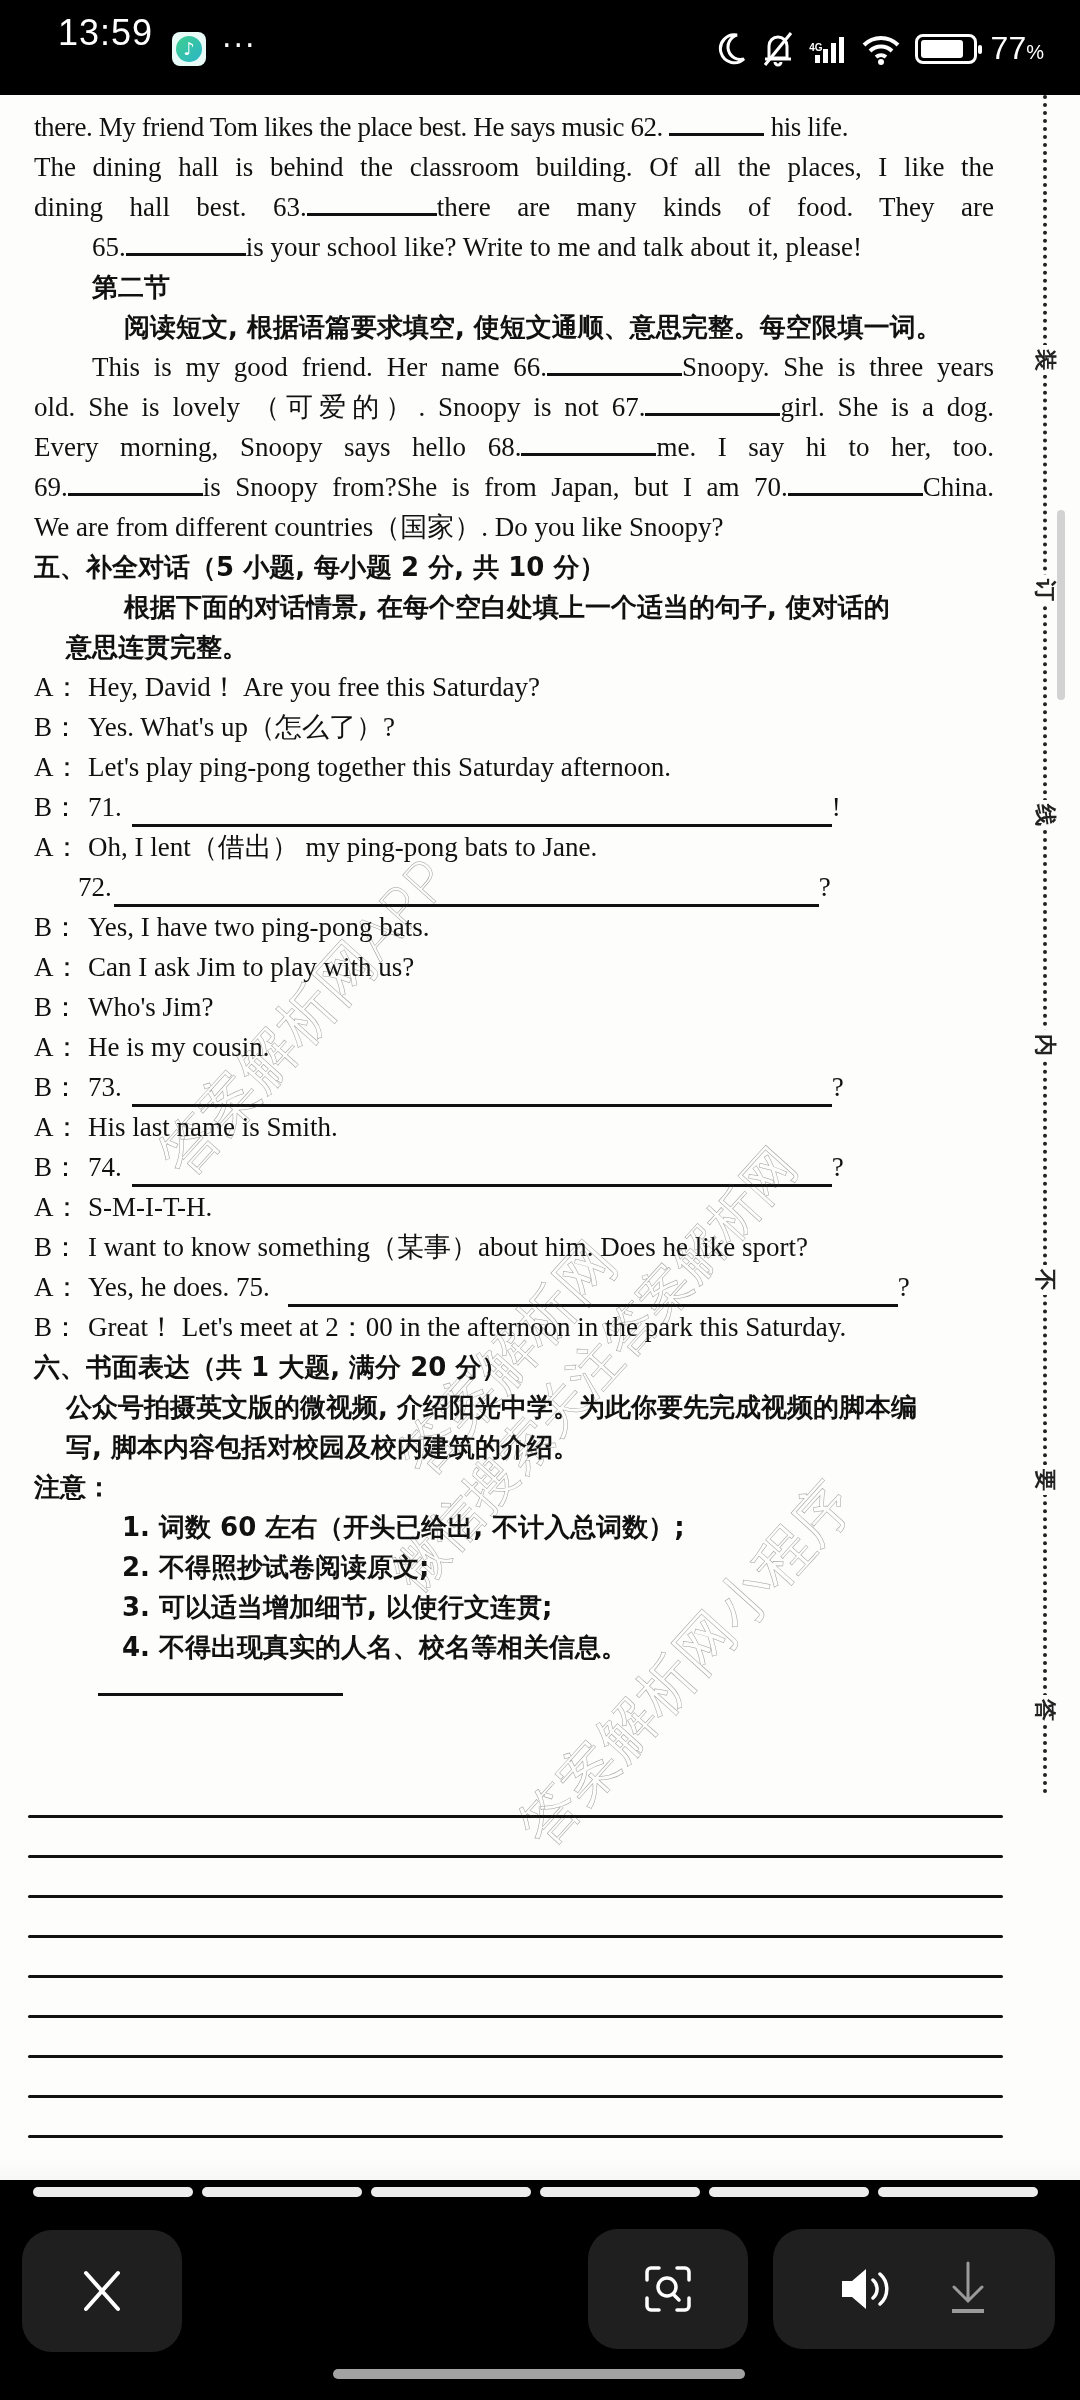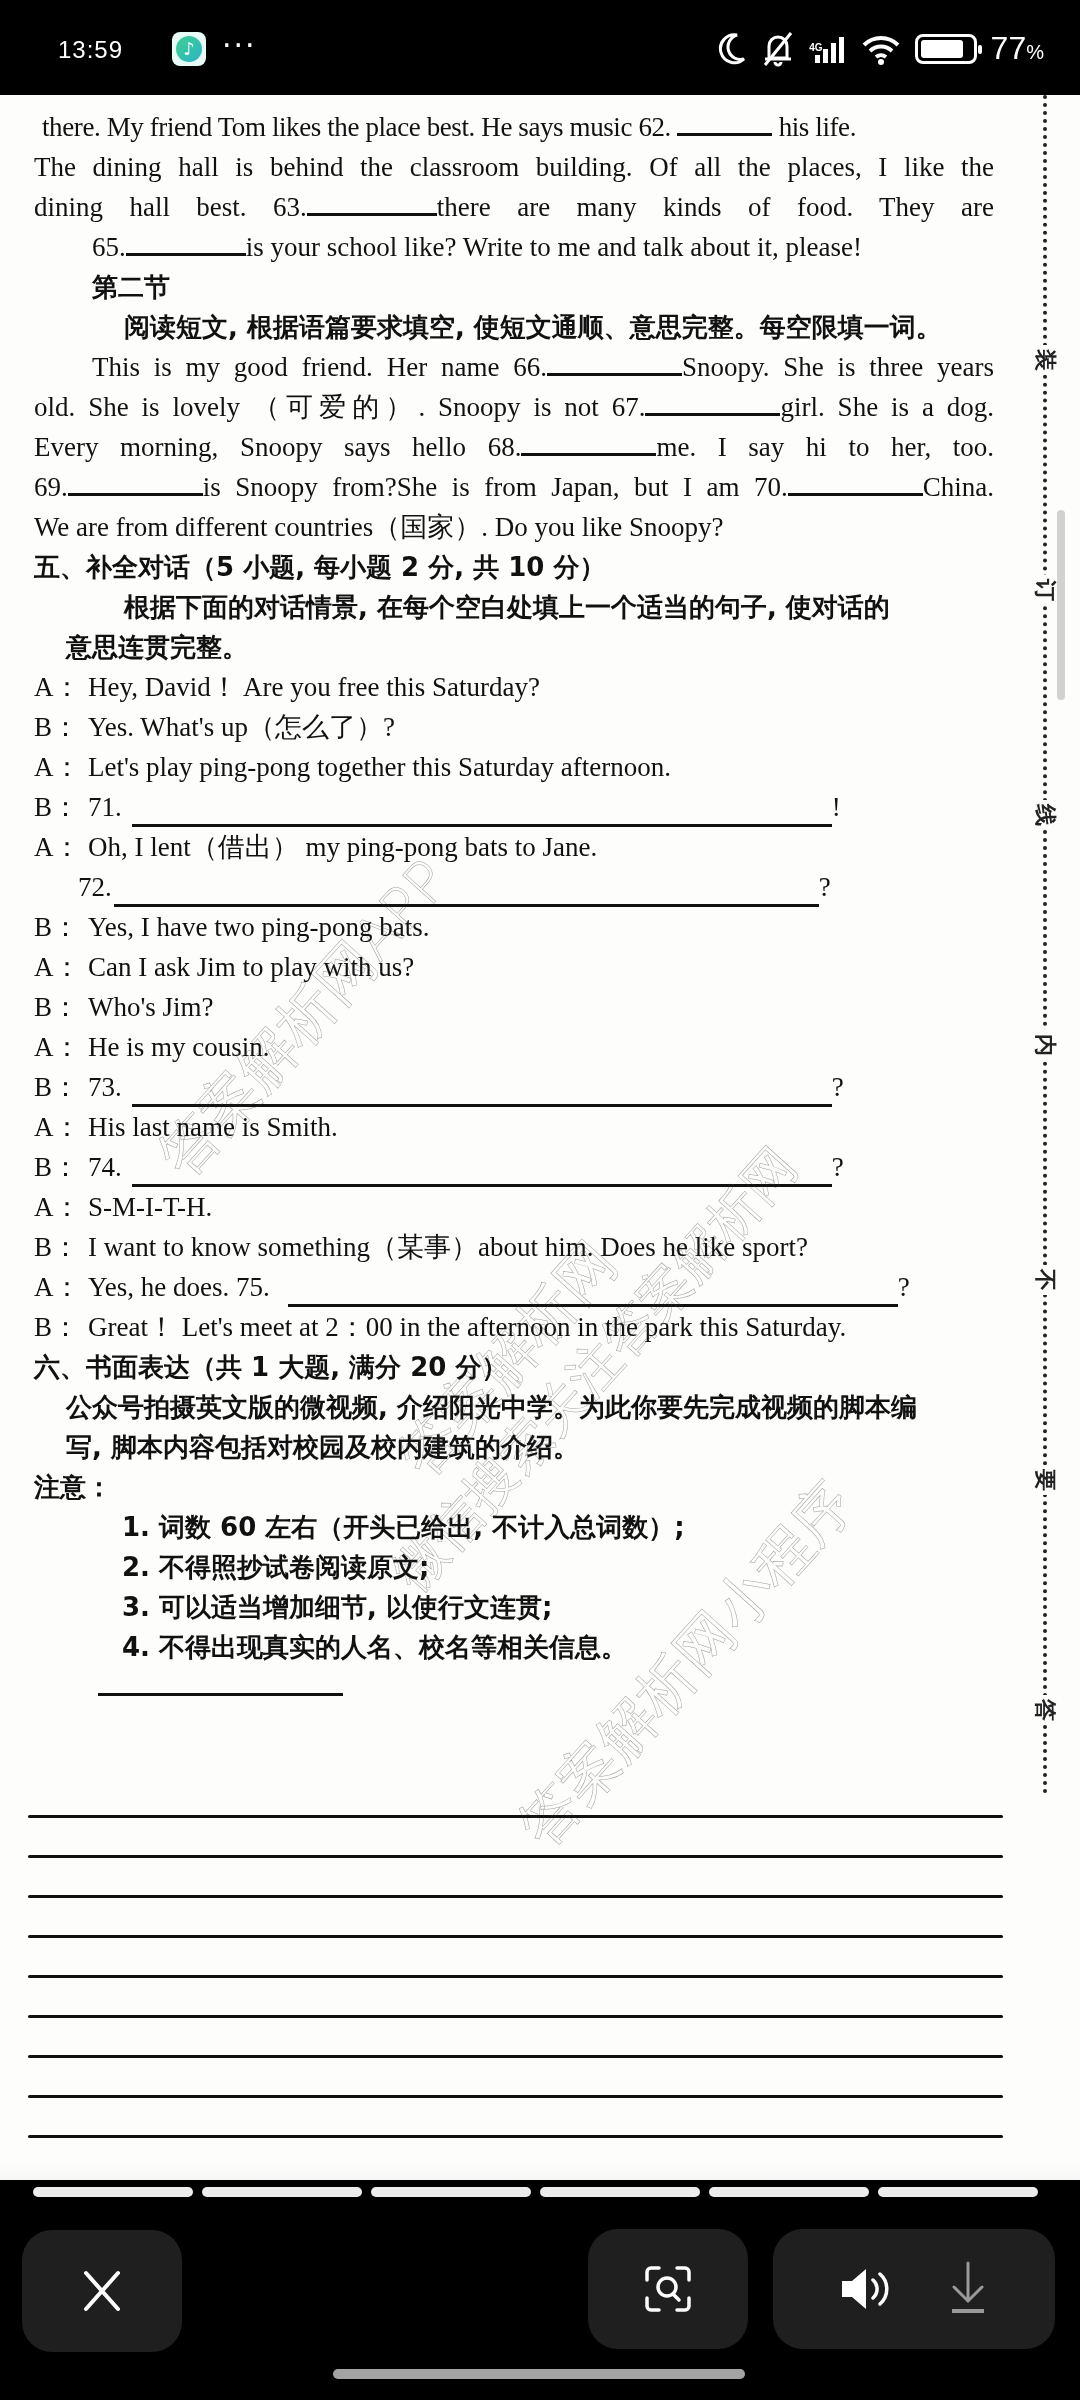--- a/index.html
+++ b/index.html
@@ -1,21 +1,21 @@
 <!DOCTYPE html>
 <html><head>
 <meta charset="utf-8">
 <style>
   * { box-sizing: border-box; margin: 0; padding: 0; }
   html, body { width: 1080px; height: 2400px; background: #000; overflow: hidden; }
   body { position: relative; font-family: "Liberation Serif", "DejaVu Serif", serif; }
 
   
   .status-bar { position: absolute; top: 0; left: 0; width: 1080px; height: 95px; background: #000; color: #fff; }
-  .status-time { position: absolute; left: 58px; top: 36px; font-family: "Liberation Sans", sans-serif; font-size: 24px; letter-spacing: 1px; }
+  .status-time { position: absolute; left: 58px; top: 12px; font-family: "Liberation Sans", sans-serif; font-size: 36px; letter-spacing: 1px; }
   .app-icon { position: absolute; left: 172px; top: 32px; width: 34px; height: 34px; background: #e8fbf7; border-radius: 8px; display:flex; align-items:center; justify-content:center; }
   .app-icon .disc { width: 26px; height: 26px; border-radius: 50%; background: linear-gradient(135deg,#3ecf8e,#2bb5c9); color:#fff; font-size: 18px; line-height: 26px; text-align:center; font-family:"DejaVu Sans",sans-serif; }
   .more-dots { position: absolute; left: 222px; top: 28px; font-size: 30px; font-family: "DejaVu Sans", sans-serif; letter-spacing: 2px; }
   .status-right { position: absolute; right: 36px; top: 30px; display: flex; align-items: center; gap: 14px; font-family: "Liberation Sans", sans-serif; font-size: 32px; }
   .status-right svg { display:block; }
   .net-label { font-size: 10px; position: relative; top: -10px; margin-right: -10px; font-weight: bold; }
   .battery { width: 62px; height: 30px; border: 3px solid #fff; border-radius: 8px; position: relative; }
   .battery .level { position:absolute; left:3px; top:3px; bottom:3px; width: 75%; background:#fff; border-radius:3px; }
   .battery::after { content:""; position:absolute; right:-8px; top:8px; width:4px; height:9px; background:#fff; border-radius:2px; }
   .batt-pct { font-size: 32px; }
@@ -96,21 +96,21 @@
     <span class="battery">
         <span class="level"></span>
       </span>
     <span class="batt-pct"><span>77</span><small>%</small></span>
   </div>
 </div>
 
 <div class="viewer">
   <div class="doc">
 
-    <p style="margin-top:12px;letter-spacing:-0.4px;margin-left:8px;"><span>there. My friend Tom likes the place best. He says music 62. </span><span class="blank" style="width:95px"></span> <span>his life.</span></p>
+    <p style="margin-top:12px;letter-spacing:-0.4px;"><span>there. My friend Tom likes the place best. He says music 62. </span><span class="blank" style="width:95px"></span> <span>his life.</span></p>
     <p class="para">The dining hall is behind the classroom building. Of all the places, I like the</p>
     <p class="para"><span>dining hall best. 63.</span><span class="blank" style="width:130px"></span><span>there are many kinds of food. They are</span></p>
     <p class="indent"><span>65.</span><span class="blank" style="width:120px"></span><span>is your school like? Write to me and talk about it, please!</span></p>
 
     <p class="indent sec-title">第二节</p>
     <p class="indent cn">阅读短文, 根据语篇要求填空, 使短文通顺、意思完整。每空限填一词。</p>
     <p class="indent para"><span>This is my good friend. Her name 66.</span><span class="blank" style="width:135px"></span><span>Snoopy. She is three years</span></p>
     <p class="para"><span>old. She is lovely （可爱的）. Snoopy is not 67.</span><span class="blank" style="width:135px"></span><span>girl. She is a dog.</span></p>
     <p class="para"><span>Every morning, Snoopy says hello 68.</span><span class="blank" style="width:135px"></span><span>me. I say hi to her, too.</span></p>
     <p class="para"><span>69.</span><span class="blank" style="width:135px"></span><span>is Snoopy from?She is from Japan, but I am 70.</span><span class="blank" style="width:135px"></span><span>China.</span></p>

